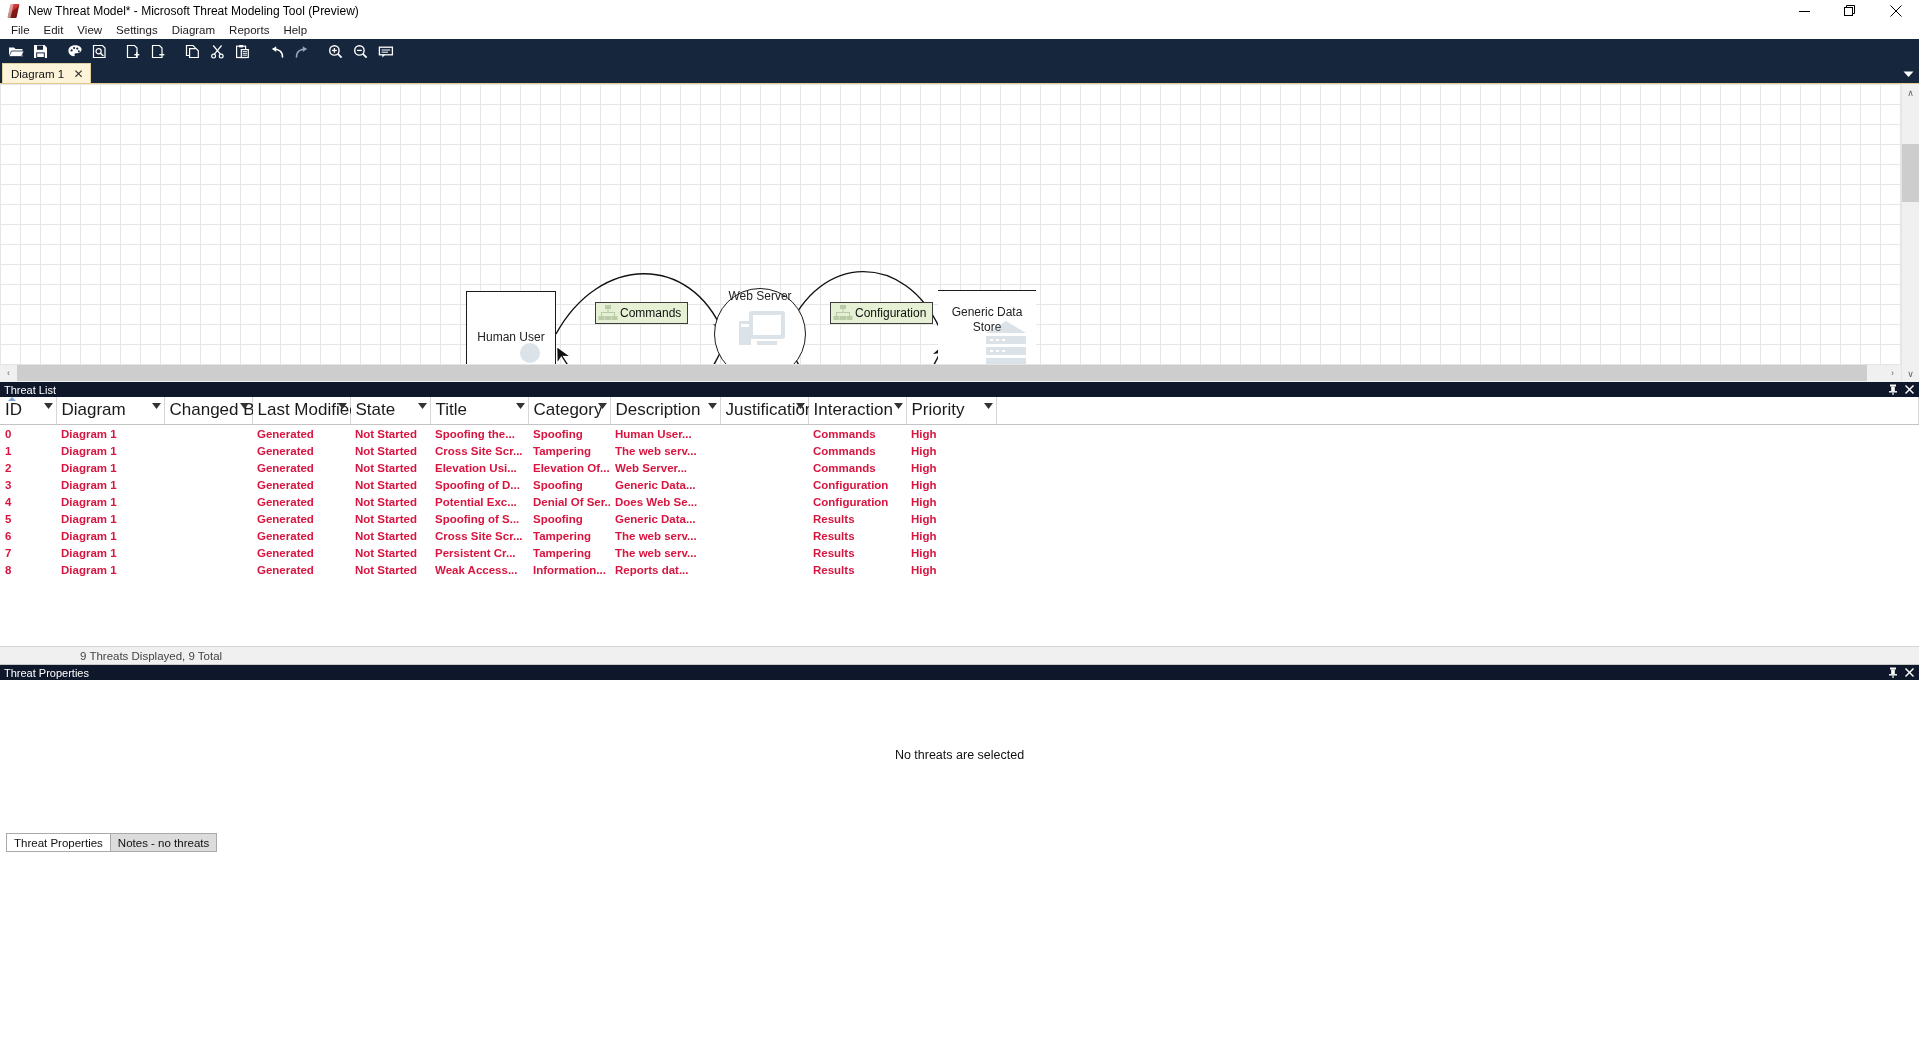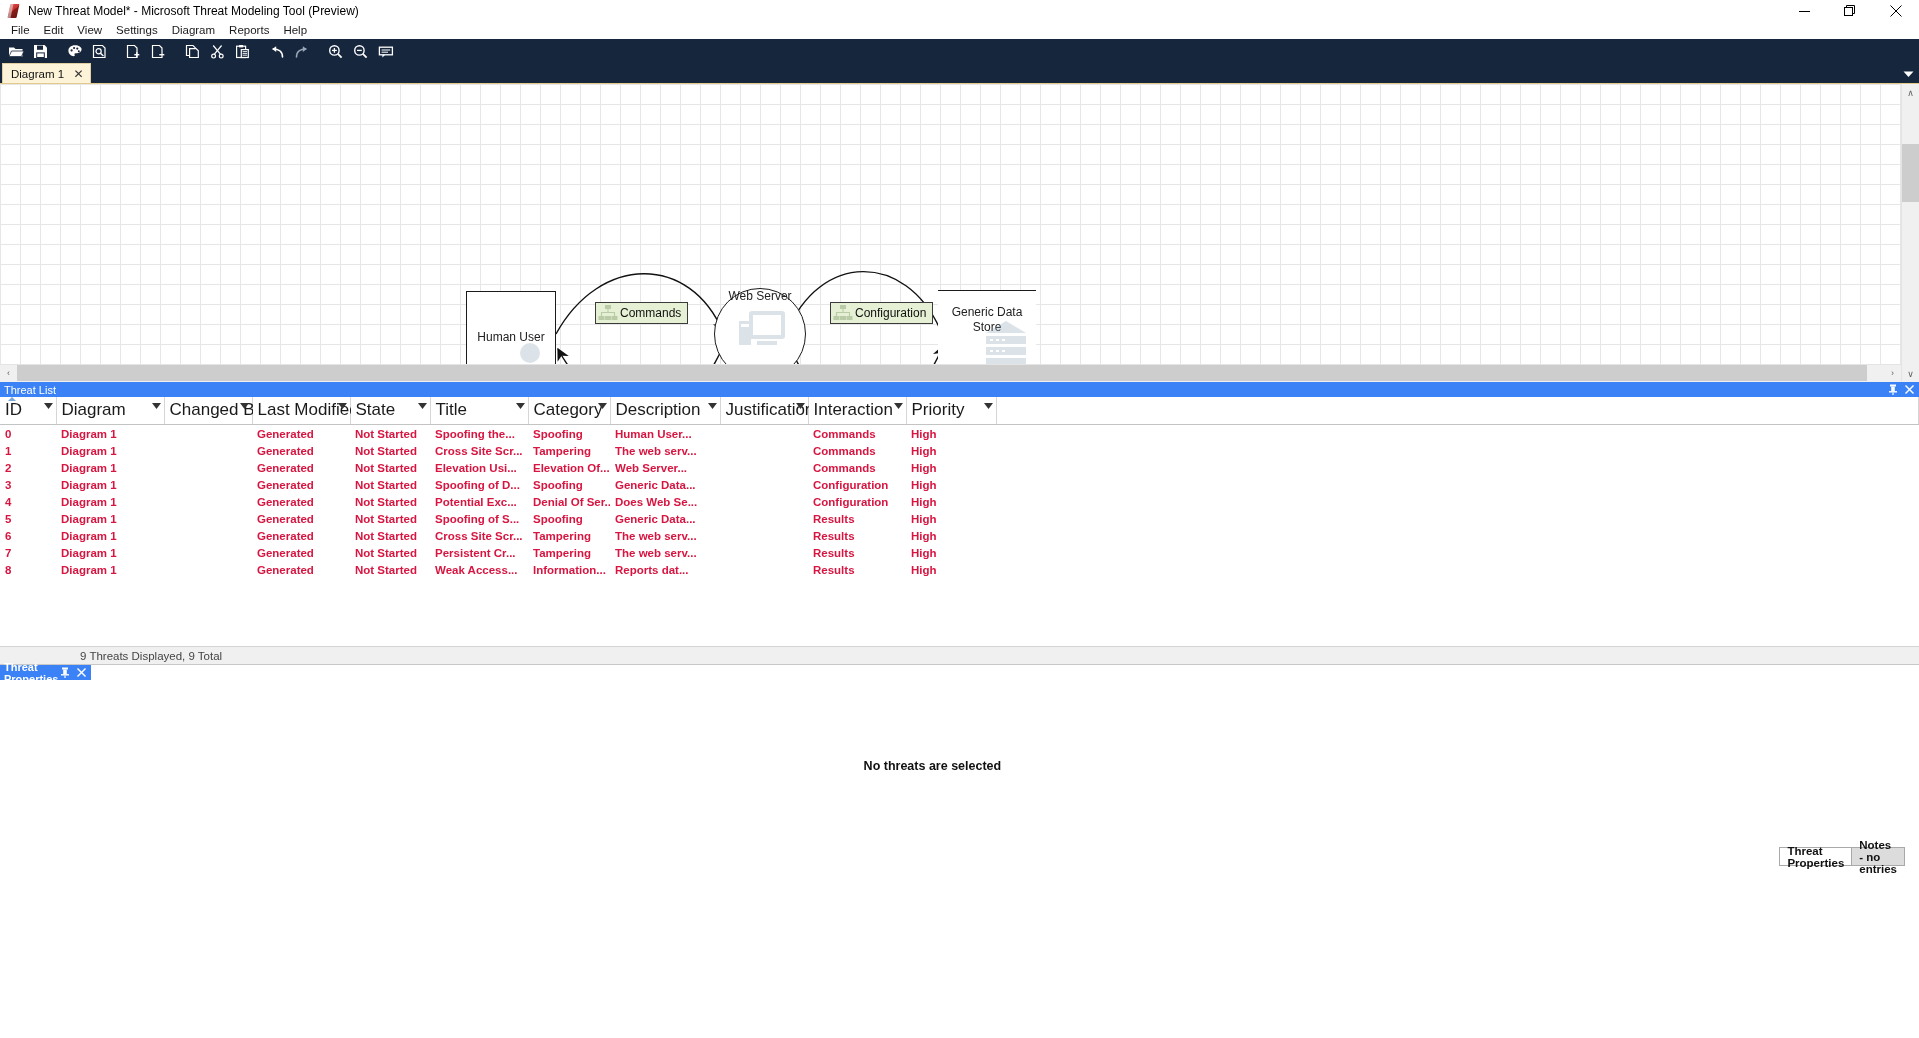--- a/index.html
+++ b/index.html
@@ -124,21 +124,21 @@
     height:22px;display:flex;align-items:center;padding:0 6px 0 2px;
     font-size:12px;color:#111;box-sizing:border-box;white-space:nowrap;
   }
   .flow-label .mini{
     width:20px;height:16px;margin-right:2px;flex:0 0 auto;opacity:.42;
   }
   svg.edges{position:absolute;left:0;top:0;pointer-events:none;}
 
   
   .panel-title{
-    height:15px;flex:0 0 15px;background:#3b82f6;color:#fff;display:flex;align-items:center;
+    height:15px;flex:0 0 15px;background:#0f172a;color:#fff;display:flex;align-items:center;
     padding-left:4px;font-size:11px;
   }
   .panel-title .tools{margin-left:auto;display:flex;align-items:center;padding-right:3px;gap:2px;}
   .panel-title .ptool{width:14px;height:13px;display:flex;align-items:center;justify-content:center;color:#fff;}
 
   
   .threatlist{flex:0 0 282px;display:flex;flex-direction:column;background:#fff;border-bottom:1px solid #c8c8c8;}
   .grid-wrap{flex:1 1 auto;overflow:hidden;position:relative;background:#fff;}
   table.grid{border-collapse:collapse;width:100%;table-layout:fixed;}
   table.grid th{
@@ -156,21 +156,21 @@
   table.grid td{
     font-size:11.5px;color:#d81540;padding:1px 4px 1px 5px;height:15px;white-space:nowrap;overflow:hidden;
     font-weight:bold;
   }
   .statusrow{
     flex:0 0 17px;background:#f0f0f0;border-top:1px solid #d4d4d4;display:flex;align-items:center;
     font-size:11.5px;color:#444;padding-left:80px;
   }
 
   
-  .threatprops{flex:1 1 auto;display:flex;background:#fff;min-height:0;font-weight:bold;}
+  .threatprops{flex:1 1 auto;display:flex;flex-direction:column;background:#fff;min-height:0;}
   .props-body{
     flex:1 1 auto;display:flex;align-items:center;justify-content:center;
     font-size:12.5px;color:#111;background:#fff;
   }
   .bottom-tabs{
     flex:0 0 22px;display:flex;align-items:flex-end;background:#fff;padding-left:6px;border-top:1px solid #ffffff;
   }
   .btab{
     height:17px;border:1px solid #a9a9a9;background:#ffffff;display:flex;align-items:center;
     padding:0 7px;font-size:11.5px;color:#111;
@@ -686,19 +686,19 @@
 
     <div class="props-body">
       <span>No threats are selected</span>
     </div>
 
     <div class="bottom-tabs">
       <div class="btab">
         <span>Threat Properties</span>
       </div>
       <div class="btab inactive">
-        <span>Notes - no entries</span>
+        <span>Notes - no threats</span>
       </div>
     </div>
     <div class="bottom-pad"></div>
   </div>
 
 </div>
 
 </body></html>

